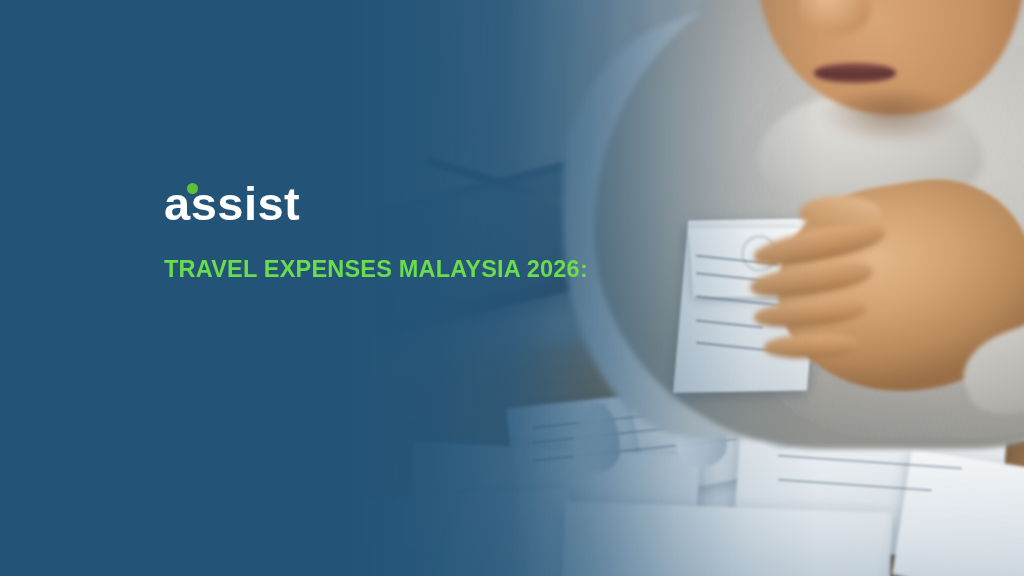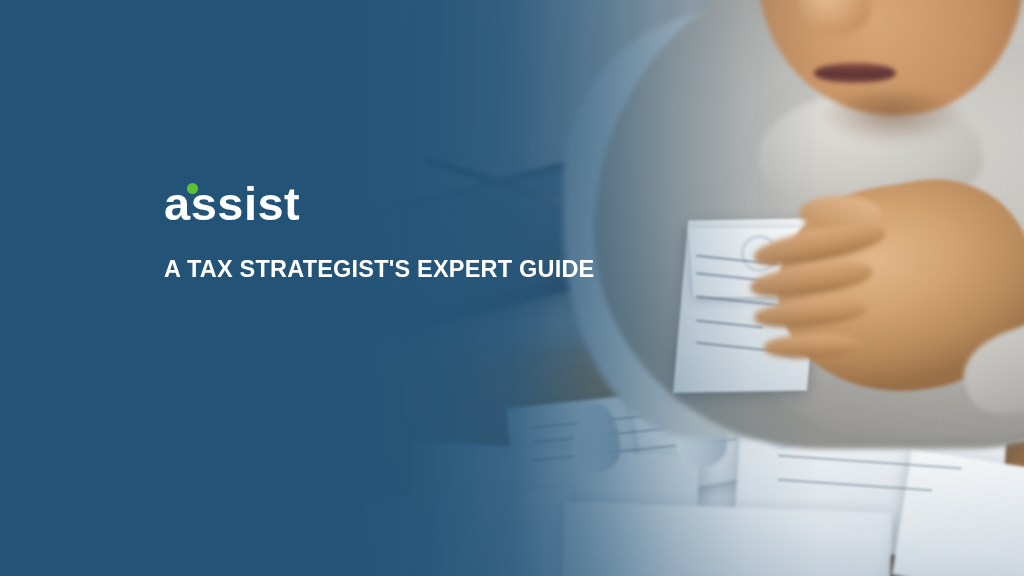--- a/index.html
+++ b/index.html
@@ -377,18 +377,18 @@
   <div class="overlay-bottom"></div>
 
   <div class="content">
 
     <div class="logo">
       <span class="logo-text">assist</span>
       <span class="logo-dot"></span>
     </div>
 
     <h1 class="headline">
-      <span class="hl-white">A TAX STRATEGIST'S EXPERT GUIDE</span>
+      <span class="hl-green">TRAVEL EXPENSES MALAYSIA 2026:</span>
     </h1>
 
   </div>
 
 </div>
 
 </body></html>

